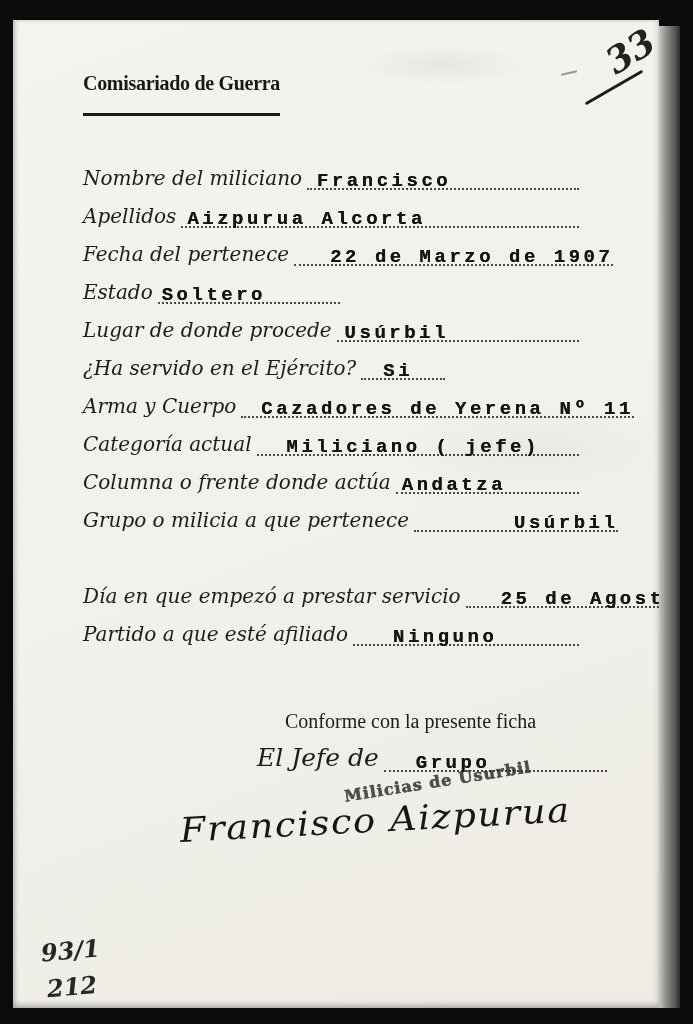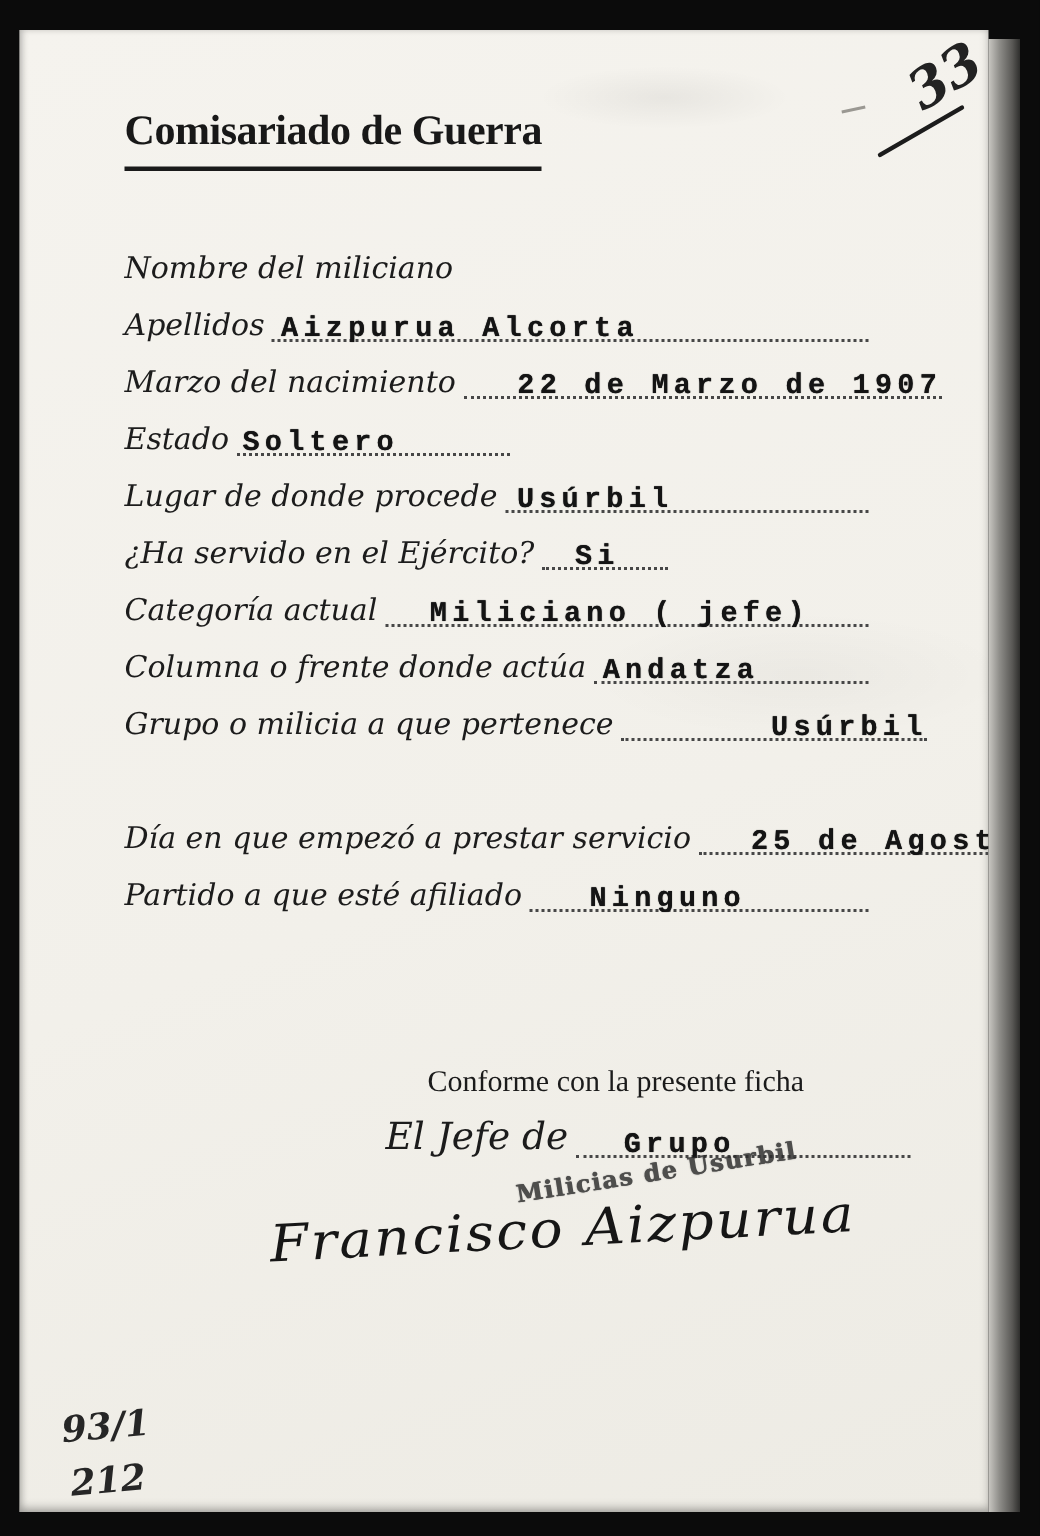--- a/index.html
+++ b/index.html
@@ -26,22 +26,22 @@
     background:linear-gradient(to right,#c9c7c2,#8e8d89 35%,#5a5956 75%,#2e2e2c);
   }
   
   .header{
     position:absolute;top:52px;left:0;right:0;
     display:flex;justify-content:space-between;
     padding:0 20px 0 70px;
   }
   .title{
     font-family:"Liberation Serif", serif;font-weight:bold;
-    font-size:28px;color:#181818;letter-spacing:-0.3px;
-    padding-bottom:7px;border-bottom:3px solid #1a1a1a;
+    font-size:20px;color:#181818;letter-spacing:-0.3px;
+    padding-bottom:18px;border-bottom:3px solid #1a1a1a;
     white-space:nowrap;
   }
   
   .folio{
     position:absolute;left:592px;top:10px;
     font-family:"DejaVu Serif", serif;font-style:italic;font-weight:bold;
     font-size:36px;color:#222;transform:rotate(-32deg);
   }
   .folio-stroke{
     position:absolute;left:568px;top:66px;width:66px;height:3px;
@@ -116,31 +116,34 @@
     <div class="folio">33</div>
 
     <div class="header">
       <span class="title">Comisariado de Guerra</span>
     </div>
 
     <div class="fields">
 
       <div class="row">
         <span class="label">Nombre del miliciano</span>
+        <span class="fill">
+          <span class="value" style="padding-left:10px">Francisco</span>
+        </span>
       </div>
 
       <div class="row">
         <span class="label">Apellidos</span>
         <span class="fill">
           <span class="value" style="padding-left:6px">Aizpurua Alcorta</span>
         </span>
       </div>
 
       <div class="row">
-        <span class="label">Marzo del nacimiento</span>
+        <span class="label">Fecha del pertenece</span>
         <span class="fill">
           <span class="value" style="padding-left:36px">22 de Marzo de 1907</span>
         </span>
       </div>
 
       <div class="row">
         <span class="label">Estado</span>
         <span class="fill" style="flex:0 0 182px">
           <span class="value" style="padding-left:4px">Soltero</span>
         </span>
@@ -154,20 +157,26 @@
       </div>
 
 
       <div class="row">
         <span class="label">¿Ha servido en el Ejército?</span>
         <span class="fill" style="flex:0 0 84px">
           <span class="value" style="padding-left:22px">Si</span>
         </span>
       </div>
 
+      <div class="row">
+        <span class="label">Arma y Cuerpo</span>
+        <span class="fill">
+          <span class="value" style="padding-left:20px">Cazadores de Yerena Nº 11</span>
+        </span>
+      </div>
 
       <div class="row">
         <span class="label">Categoría actual</span>
         <span class="fill">
           <span class="value" style="padding-left:30px">Miliciano ( jefe)</span>
         </span>
       </div>
 
       <div class="row">
         <span class="label">Columna o frente donde actúa</span>

